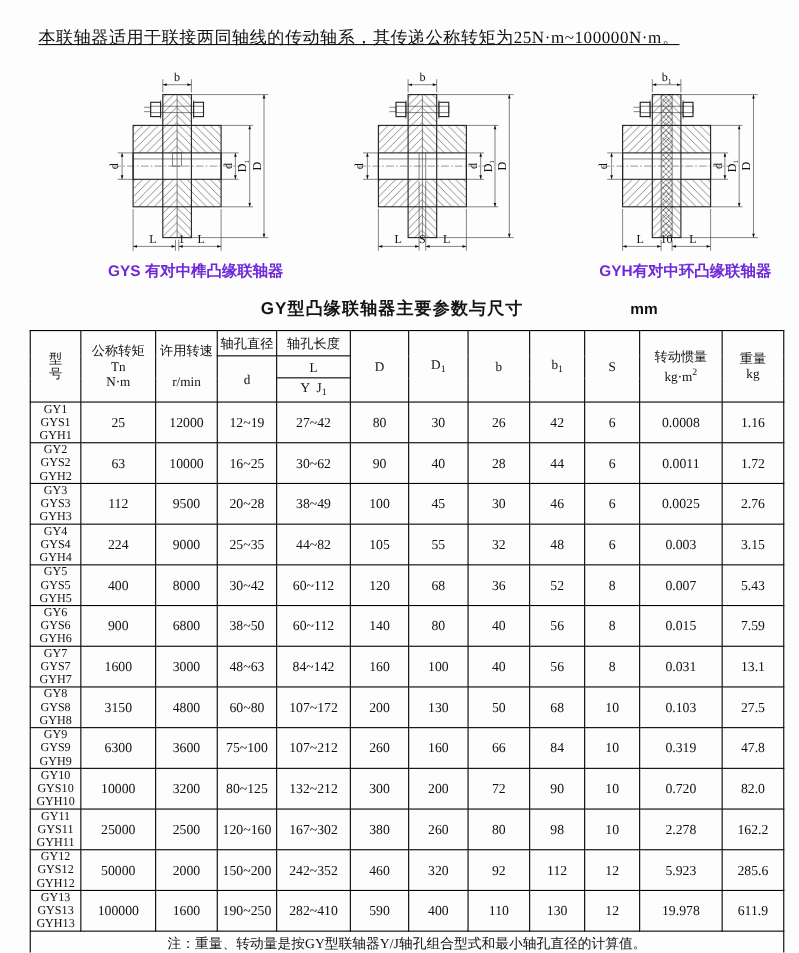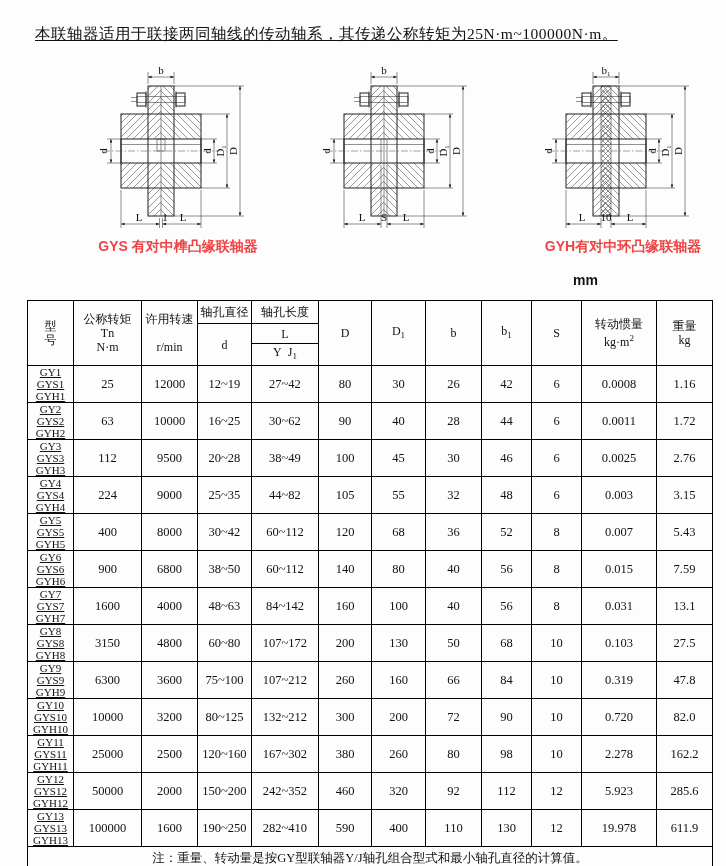--- a/index.html
+++ b/index.html
@@ -10,21 +10,21 @@
   .intro{
     position:absolute;left:35px;top:8px;width:680px;
     font-size:15.5px;letter-spacing:0.5px;text-decoration:underline;
   }
   
   .fig{position:absolute;top:50px;width:210px;height:196px;}
   .fig svg{display:block;}
   .fig figcaption{
     position:absolute;left:0;top:172px;width:210px;text-align:center;
     font-family:"Liberation Sans","DejaVu Sans",sans-serif;
-    font-weight:bold;font-size:14px;white-space:nowrap;color:#ef4444;
+    font-weight:bold;font-size:14px;white-space:nowrap;color:#6d28d9;
   }
   .ol{stroke:#222;stroke-width:1;fill:none;}
   .thin{stroke:#333;stroke-width:0.55;fill:none;}
   .dl{stroke:#333;stroke-width:0.55;}
   .axis{stroke:#444;stroke-width:0.5;stroke-dasharray:7 2 1.5 2;}
   .svgt{font-family:"Liberation Serif","DejaVu Serif",serif;font-size:11px;fill:#111;}
   
   .titlerow{position:absolute;left:0;top:270px;width:726px;height:26px;}
   .ttl{
     position:absolute;left:237px;top:0;
@@ -38,21 +38,21 @@
     border-collapse:collapse;table-layout:fixed;
     font-size:12.5px;
   }
   table.params th,table.params td{
     border:1px solid #000;text-align:center;vertical-align:middle;
     padding:0;font-weight:normal;line-height:14px;
   }
   table.params thead th{font-size:12px;}
   .pre{white-space:pre-line;}
   tbody td{height:36px;}
-  td.model{font-size:11px;line-height:12px;text-decoration:underline;}
+  td.model{font-size:11px;line-height:12px;}
   td.model div{line-height:12px;}
   sub{font-size:9px;}
   sup{font-size:9px;}
   tr.h1 th{height:22px;}
   tr.h2 th{height:19px;}
   tr.h3 th{height:21px;}
   td.note{
     text-align:left;height:22px;padding:2px 6px;font-size:12.5px;
   }
 </style>
@@ -248,20 +248,21 @@
     <line x1="48" y1="158" x2="83" y2="158" class="dl" marker-start="url(#as)" marker-end="url(#ae)"></line>
     <line x1="93" y1="158" x2="128" y2="158" class="dl" marker-start="url(#as)" marker-end="url(#ae)"></line>
     <text class="svgt" x="64" y="155" text-anchor="middle">L</text>
     <text class="svgt" font-size="9" x="88" y="155" text-anchor="middle">10</text>
     <text class="svgt" x="112" y="155" text-anchor="middle">L</text>
   </svg>
   <figcaption>GYH有对中环凸缘联轴器</figcaption>
 </figure>
 
 <div class="titlerow">
+  <span class="ttl">GY型凸缘联轴器主要参数与尺寸</span>
   <span class="unit">mm</span>
 </div>
 
 <table class="params">
   <colgroup>
     <col style="width:46px">
       <col style="width:68px">
       <col style="width:56px">
     <col style="width:54px">
       <col style="width:67px">
@@ -410,21 +411,21 @@
         <td>0.015</td>
         <td>7.59</td>
       </tr>
       <tr>
         <td class="model">
           <div>GY7</div>
           <div>GYS7</div>
           <div>GYH7</div>
         </td>
         <td>1600</td>
-        <td>4000</td>
+        <td>3000</td>
         <td>48~63</td>
         <td>84~142</td>
         <td>160</td>
         <td>100</td>
         <td>40</td>
         <td>56</td>
         <td>8</td>
         <td>0.031</td>
         <td>13.1</td>
       </tr>

